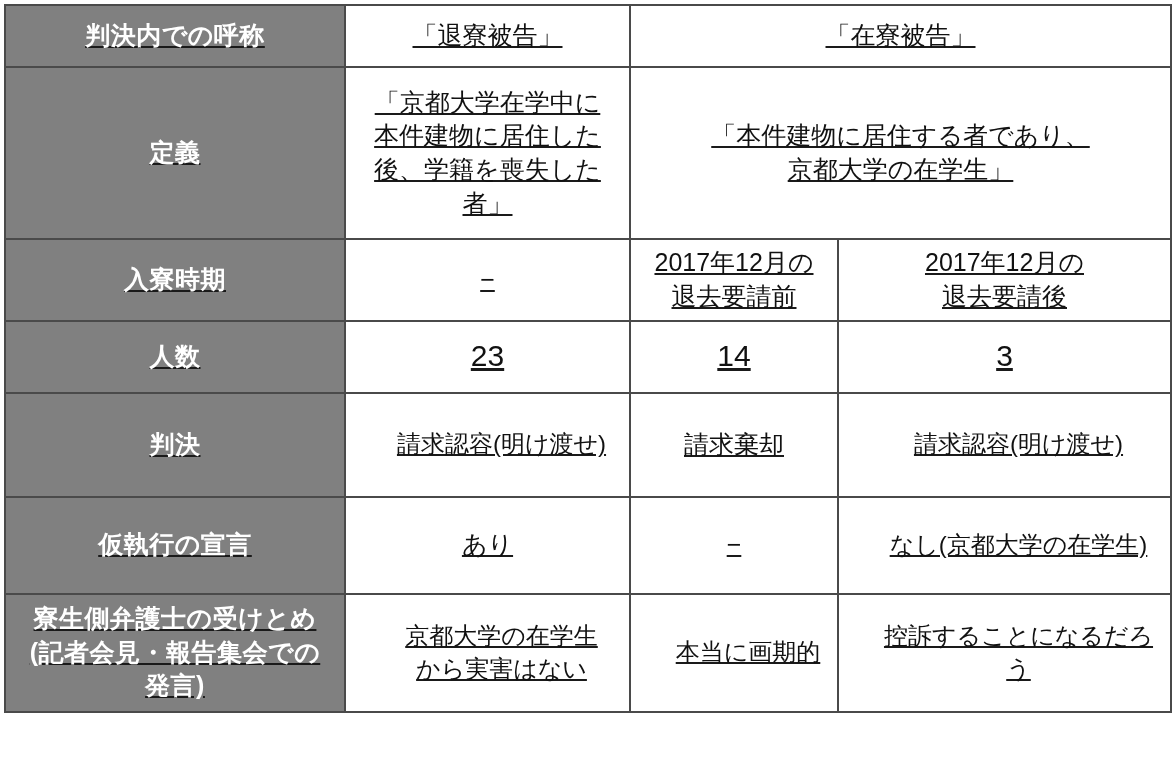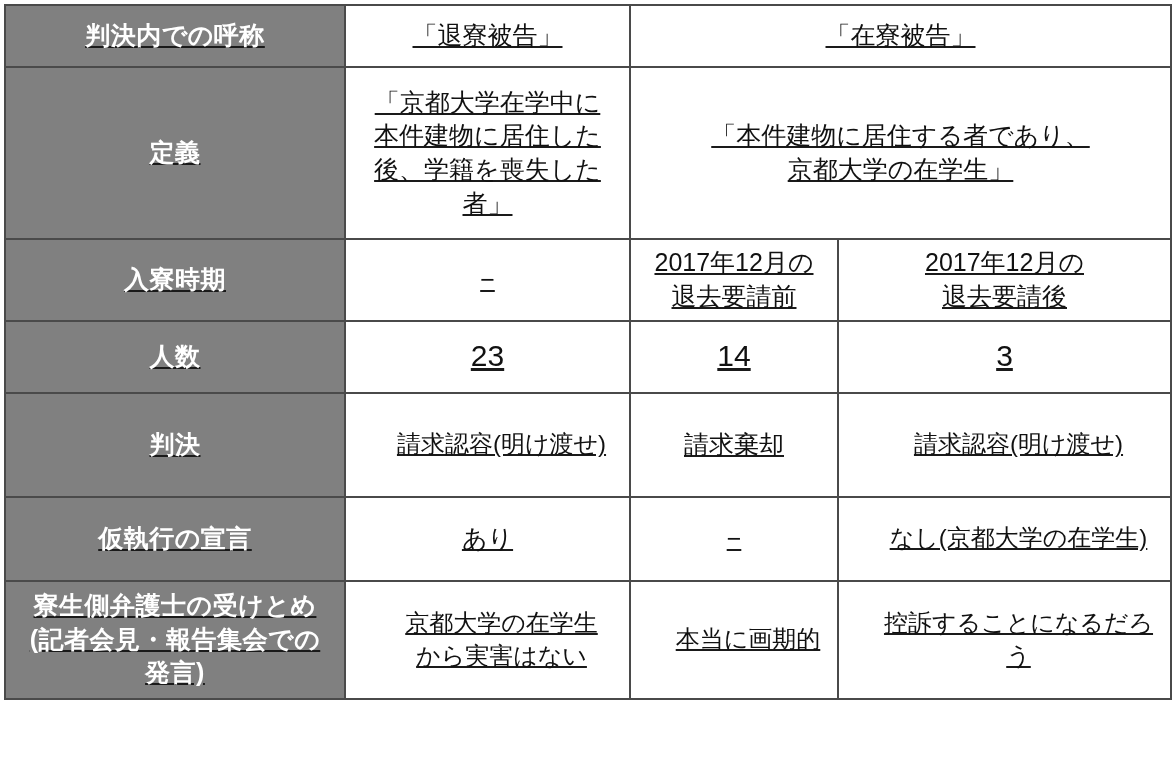--- a/index.html
+++ b/index.html
@@ -105,21 +105,21 @@
         <td class="cell num">3</td>
       </tr>
 
       <tr style="height:104px">
         <td class="rowlabel nowrapish">判決</td>
         <td class="cell small">請求認容(明け渡せ)</td>
         <td class="cell">請求棄却</td>
         <td class="cell small">請求認容(明け渡せ)</td>
       </tr>
 
-      <tr style="height:84px">
+      <tr style="height:97px">
         <td class="rowlabel nowrapish">仮執行の宣言</td>
         <td class="cell">あり</td>
         <td class="cell">−</td>
         <td class="cell small">なし(京都大学の在学生)</td>
       </tr>
 
       <tr style="height:118px">
         <td class="rowlabel nowrapish lh-tight">寮生側弁護士の受けとめ
 (記者会見・報告集会での
 発言)</td>

